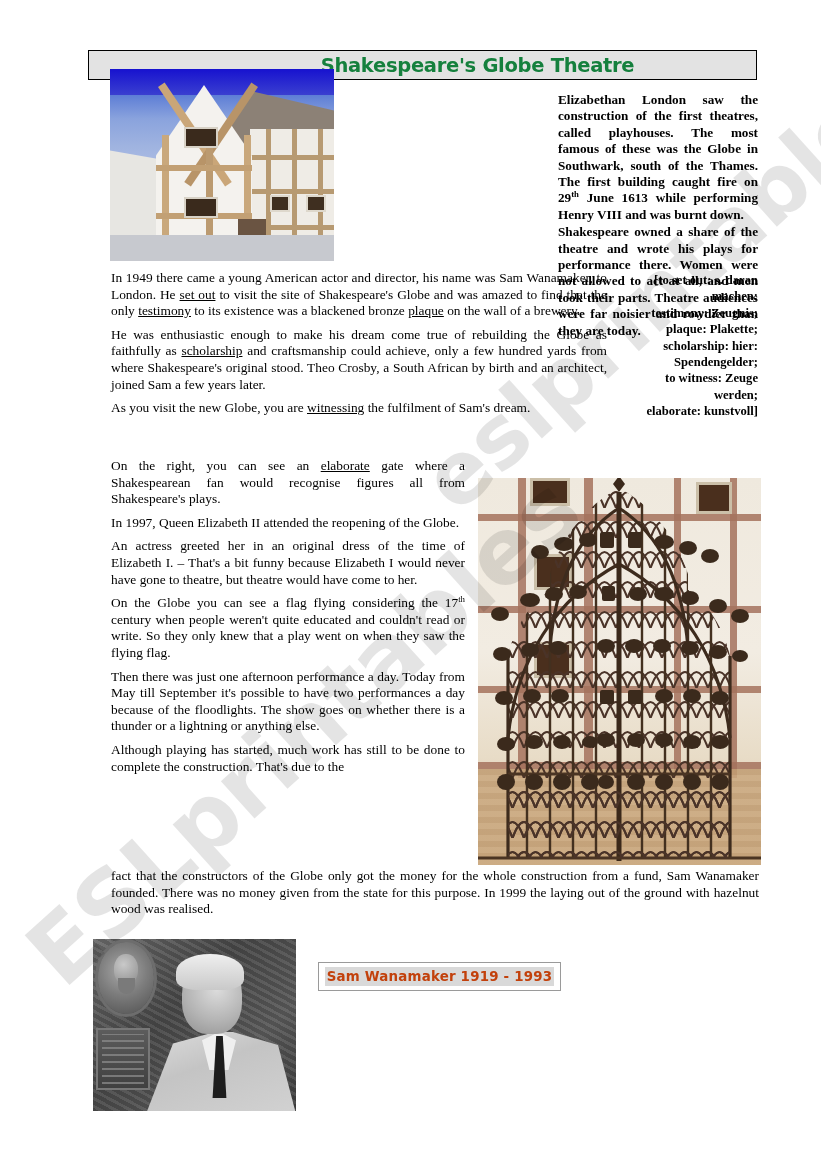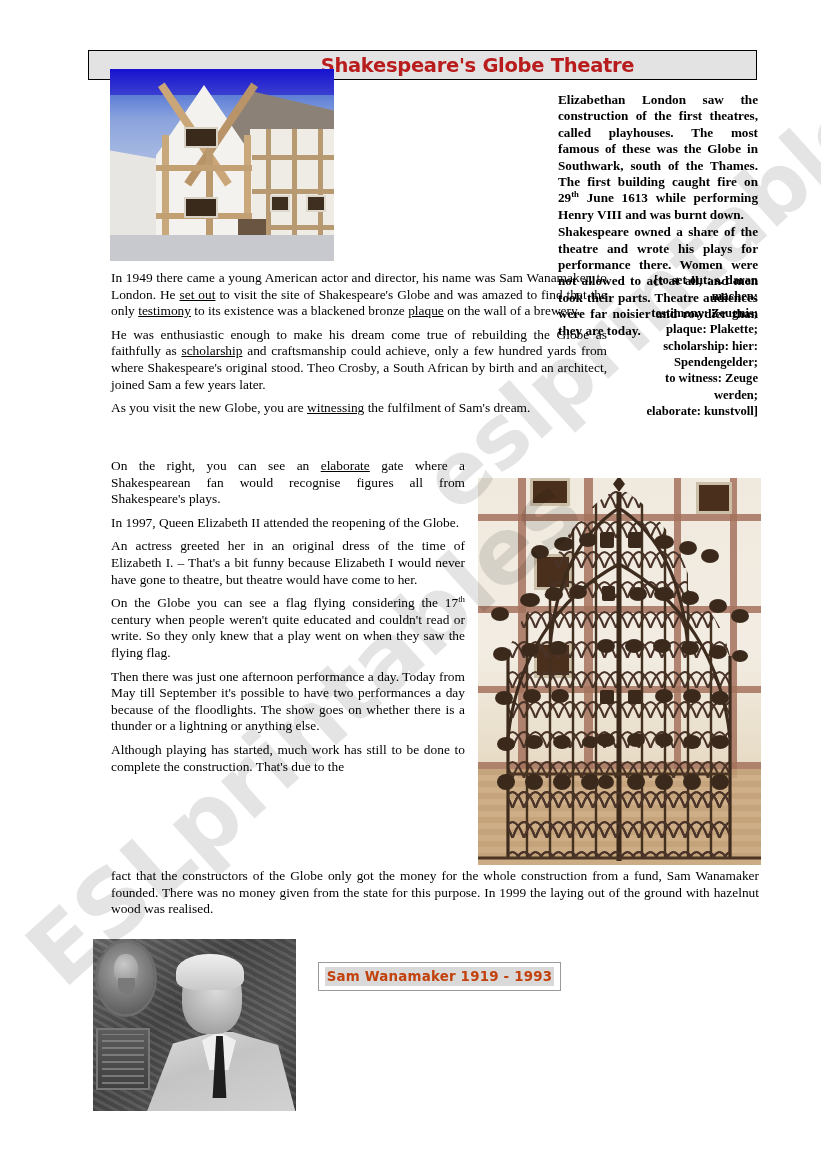--- a/index.html
+++ b/index.html
@@ -73,21 +73,21 @@
     width: 100%;
     height: 30px;
     line-height: 29px;
     text-align: center;
     padding-left: 110px;
     box-sizing: border-box;
     font-family: "DejaVu Sans", sans-serif;
     font-weight: bold;
     font-size: 19.5px;
     letter-spacing: -0.3px;
-    color: #b91c1c;
+    color: #15803d;
   }
 
   
   .photo {
     position: absolute;
     overflow: hidden;
   }
 
   
   #globe-photo {

